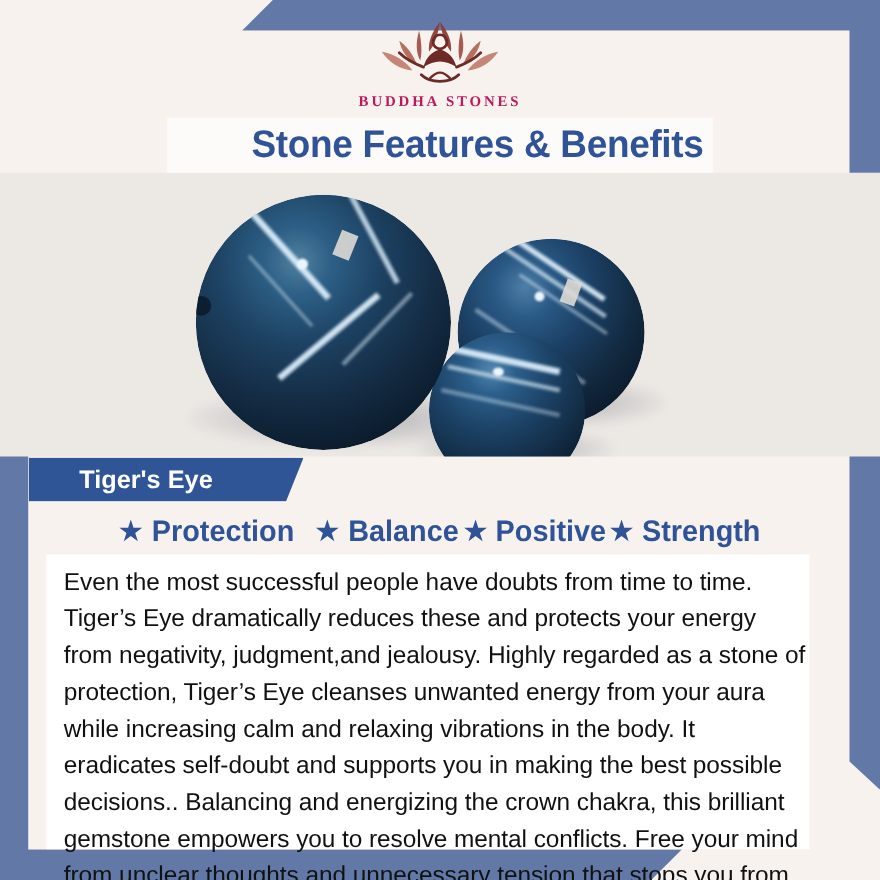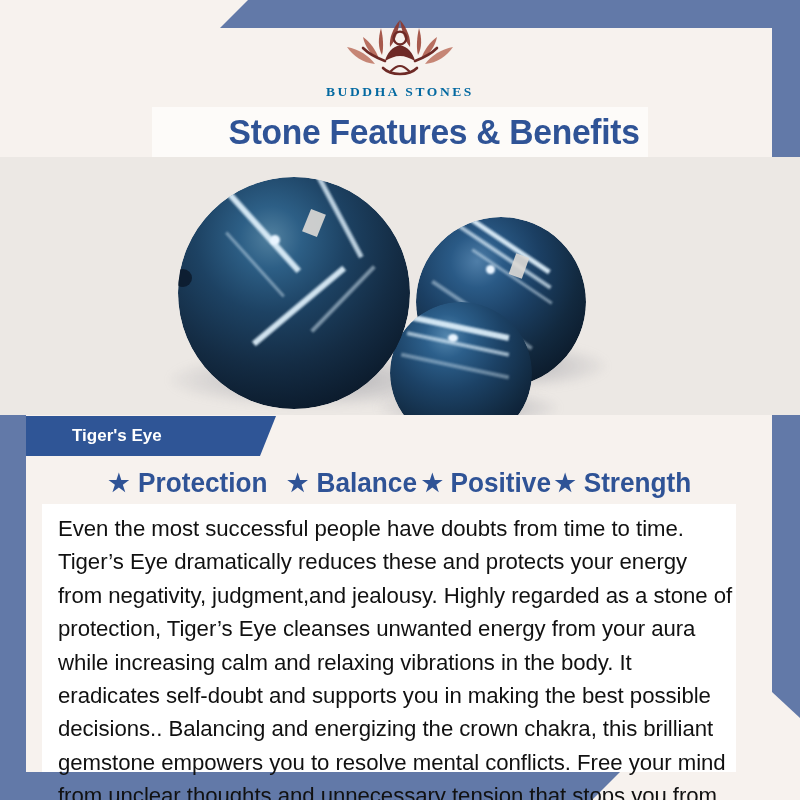--- a/index.html
+++ b/index.html
@@ -35,21 +35,21 @@
   
   .logo{
     position:absolute;left:0;right:0;top:14px;height:90px;
     display:flex;flex-direction:column;align-items:center;justify-content:flex-start;
     z-index:4;
   }
   .logo svg{display:block;}
   .logo-word{
     margin-top:4px;
     font-family:"Liberation Serif", serif;
-    font-size:13.5px;letter-spacing:2.6px;color:#0369a1;font-weight:600;
+    font-size:13.5px;letter-spacing:2.6px;color:#be185d;font-weight:600;
   }
 
   
   .title-band{
     position:absolute;left:152px;top:107px;width:496px;height:50px;
     background:#fdfbf9;
     display:flex;align-items:center;justify-content:flex-end;
     z-index:4;
   }
   .title-text{
@@ -77,21 +77,21 @@
 
   
   .name-banner{
     position:absolute;left:26px;top:416px;width:250px;height:40px;
     background:#2f5596;z-index:5;
     clip-path:polygon(0 0,100% 0,calc(100% - 16px) 100%,0 100%);
     display:flex;align-items:center;
   }
   .name-text{
     font-family:"Liberation Sans Narrow","Liberation Sans",sans-serif;
-    color:#ffffff;font-weight:bold;font-size:17px;margin-left:46px;letter-spacing:0px;
+    color:#ffffff;font-weight:bold;font-size:23px;margin-left:46px;letter-spacing:0px;
   }
 
   
   .benefits{
     position:absolute;left:26px;top:462px;width:748px;height:42px;
     display:flex;align-items:center;justify-content:center;z-index:5;
   }
   .benefit{display:flex;align-items:center;}
   .benefit .star{color:#2f5396;font-size:27px;line-height:1;margin-right:5px;}
   .benefit .blabel{

